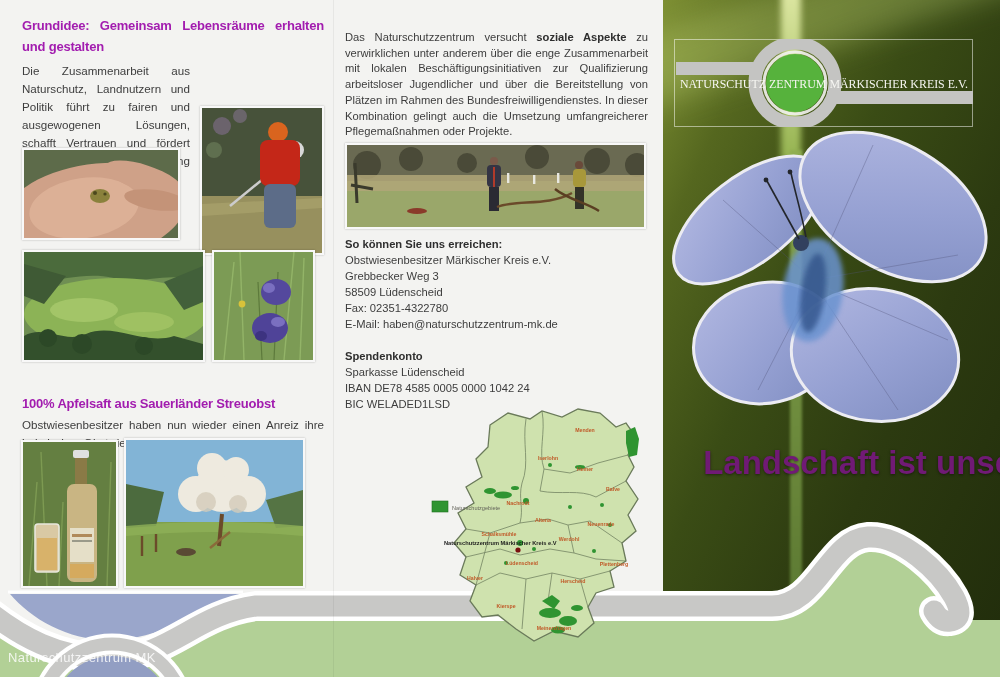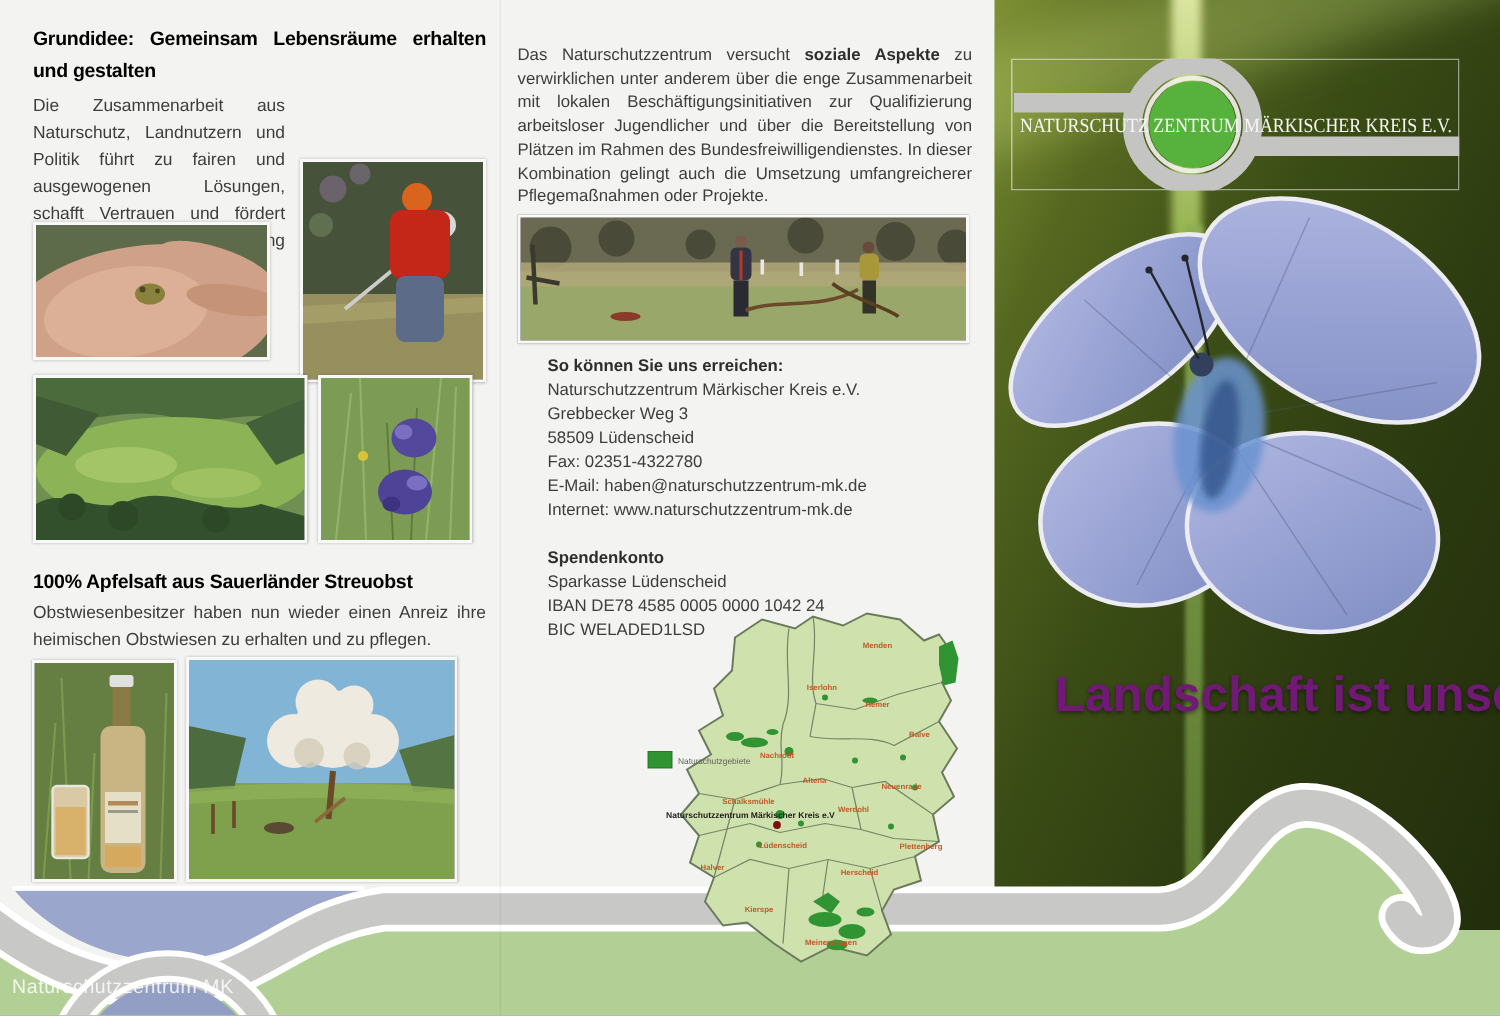--- a/index.html
+++ b/index.html
@@ -1,20 +1,20 @@
 <!DOCTYPE html>
 <html><head>
 <meta charset="utf-8">
 <style>
   html,body{margin:0;padding:0;background:#888;}
   .stage{position:relative;width:1000px;height:677px;background:#f3f3f1;overflow:hidden;
          font-family:"Liberation Sans","DejaVu Sans",sans-serif;color:#3d3d3d;}
   .abs{position:absolute;}
   
-  .h1{font-size:13px;font-weight:bold;color:#000000;line-height:21px;text-align:justify;letter-spacing:-.2px;}
+  .h1{font-size:13px;font-weight:bold;color:#a21caf;line-height:21px;text-align:justify;letter-spacing:-.2px;}
   .para{font-size:11.6px;line-height:18px;text-align:justify;}
   .para-m{font-size:11.2px;line-height:15.7px;text-align:justify;}
   .cline{font-size:11.2px;line-height:16px;}
   .bold{font-weight:bold;color:#2e2e2e;}
   
   .photo{position:absolute;box-sizing:border-box;border:2px solid rgba(255,255,255,.95);
          box-shadow:0 0 2px rgba(0,0,0,.25);overflow:hidden;background:#777;}
   .photo svg{display:block;width:100%;height:100%;}
   .floatimg{float:right;margin:44px 0 6px 10px;position:relative;}
   
@@ -152,21 +152,21 @@
       </g>
       <circle cx="28" cy="52" r="3.4" fill="#d8c23a"></circle>
       <ellipse cx="62" cy="40" rx="15" ry="13" fill="#54489d"></ellipse>
       <ellipse cx="55" cy="36" rx="6" ry="5" fill="#7a6fc0"></ellipse>
       <ellipse cx="56" cy="76" rx="18" ry="15" fill="#4f4398"></ellipse>
       <ellipse cx="64" cy="70" rx="7" ry="5" fill="#7a6fc0"></ellipse>
       <ellipse cx="47" cy="84" rx="6" ry="5" fill="#3d3380"></ellipse>
     </svg>
   </div>
 
-  <div class="abs" style="left:22px;top:380px;width:302px">
+  <div class="abs" style="left:22px;top:396px;width:302px">
     <div class="h1" style="line-height:16px">100% Apfelsaft aus Sauerländer Streuobst</div>
     <div class="para" style="margin-top:4px">Obstwiesenbesitzer haben nun wieder einen Anreiz ihre heimischen Obstwiesen zu erhalten und zu pflegen.</div>
   </div>
 
   <div class="photo" style="left:21px;top:440px;width:97px;height:148px">
     <svg viewBox="0 0 93 144" preserveAspectRatio="none">
       <rect width="93" height="144" fill="#647f41"></rect>
       <g stroke="#7d9a52" stroke-width="1.4">
         <path d="M6,144 L14,40"></path>
           <path d="M24,144 L18,10"></path>
@@ -239,28 +239,27 @@
       <rect x="142" y="42" width="10" height="24" fill="#2a2a33"></rect>
       <circle cx="232" cy="20" r="4" fill="#6a4a3a"></circle>
       <rect x="226" y="24" width="13" height="18" rx="4" fill="#a8983a"></rect>
       <rect x="228" y="42" width="9" height="22" fill="#333328"></rect>
       <path d="M150,62 C170,54 200,62 225,48" stroke="#6a4a2a" stroke-width="2.4" fill="none"></path>
       <path d="M208,44 C220,54 240,58 252,66" stroke="#5a3e22" stroke-width="2.4" fill="none"></path>
       <ellipse cx="70" cy="66" rx="10" ry="3" fill="#8a3a2a"></ellipse>
     </svg>
   </div>
 
-  <div class="abs" style="left:365px;top:236px;width:303px">
+  <div class="abs" style="left:345px;top:236px;width:303px">
     <div class="cline bold">So können Sie uns erreichen:</div>
-    <div class="cline">Naturschutzzentrum Märkischer Kreis e.V.</div>
+    <div class="cline">Obstwiesenbesitzer Märkischer Kreis e.V.</div>
     <div class="cline">Grebbecker Weg 3</div>
     <div class="cline">58509 Lüdenscheid</div>
     <div class="cline">Fax: 02351-4322780</div>
     <div class="cline">E-Mail: haben@naturschutzzentrum-mk.de</div>
-    <div class="cline">Internet: www.naturschutzzentrum-mk.de</div>
     <div class="cline bold" style="margin-top:16px">Spendenkonto</div>
     <div class="cline">Sparkasse Lüdenscheid</div>
     <div class="cline">IBAN DE78 4585 0005 0000 1042 24</div>
     <div class="cline">BIC WELADED1LSD</div>
   </div>
 
   <svg class="abs" style="left:0;top:520px" width="1000" height="157" viewBox="0 0 1000 157">
     <path d="M10,74 L242,74 C205,86 170,116 118,120 C72,123 32,100 10,74 Z" fill="#9aa6cb"></path>
     <path d="M8,72 L243,72" stroke="rgba(255,255,255,.9)" stroke-width="3"></path>
     <path d="M-18,95 C18,125 60,149 114,147 C170,145 196,103 256,95 L772,95 C818,95 828,29 868,26 C902,24 940,61 954,86 L958,100 L1020,100 L1020,170 L-18,170 Z" fill="#b2d096"></path>

